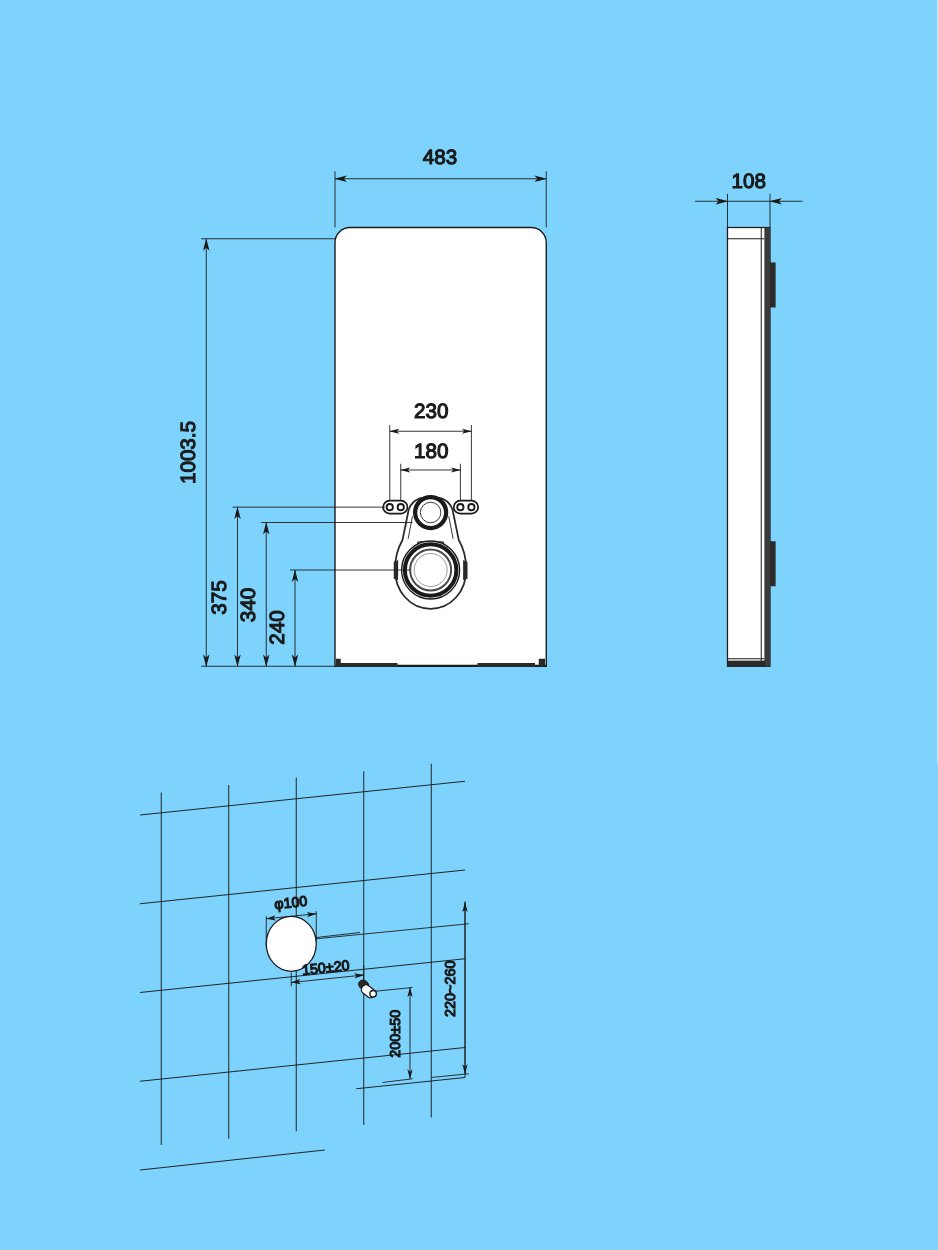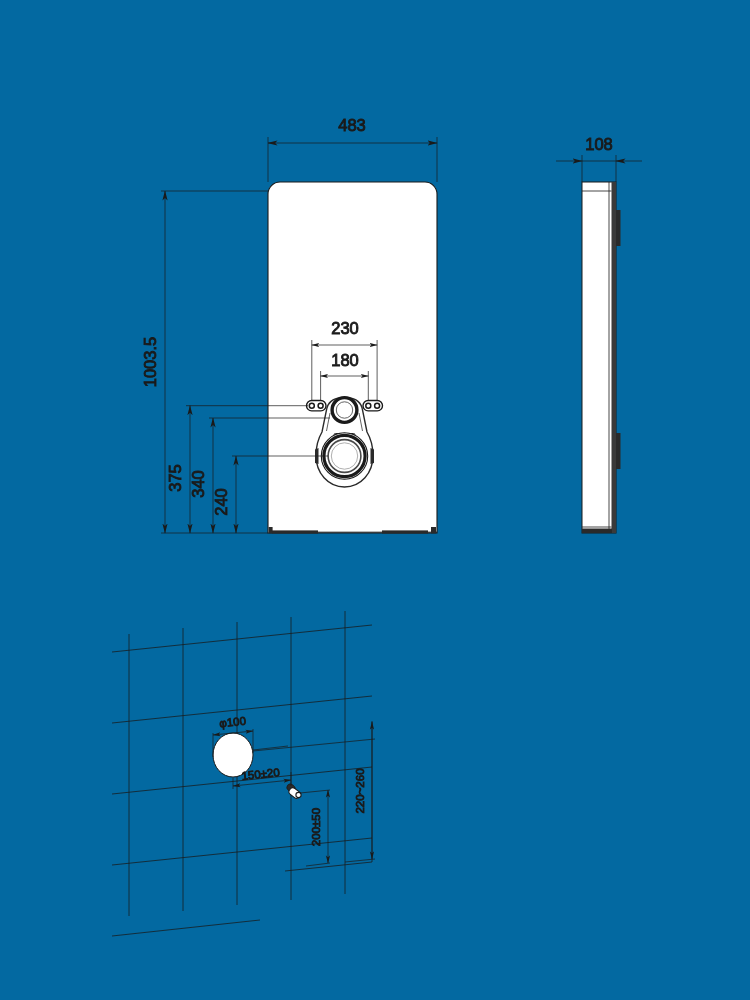--- a/index.html
+++ b/index.html
@@ -11,21 +11,21 @@
   body {
     width: 750px;
     height: 1000px;
     overflow: hidden;
     font-family: "Liberation Sans", sans-serif;
   }
   #sheet {
     position: relative;
     width: 750px;
     height: 1000px;
-    background: #0369a1;
+    background: #7dd3fc;
   }
   #drawing {
     position: absolute;
     top: 0;
     left: 0;
     width: 750px;
     height: 1000px;
   }
   .dim-text {
     font-family: "Liberation Sans", sans-serif;

